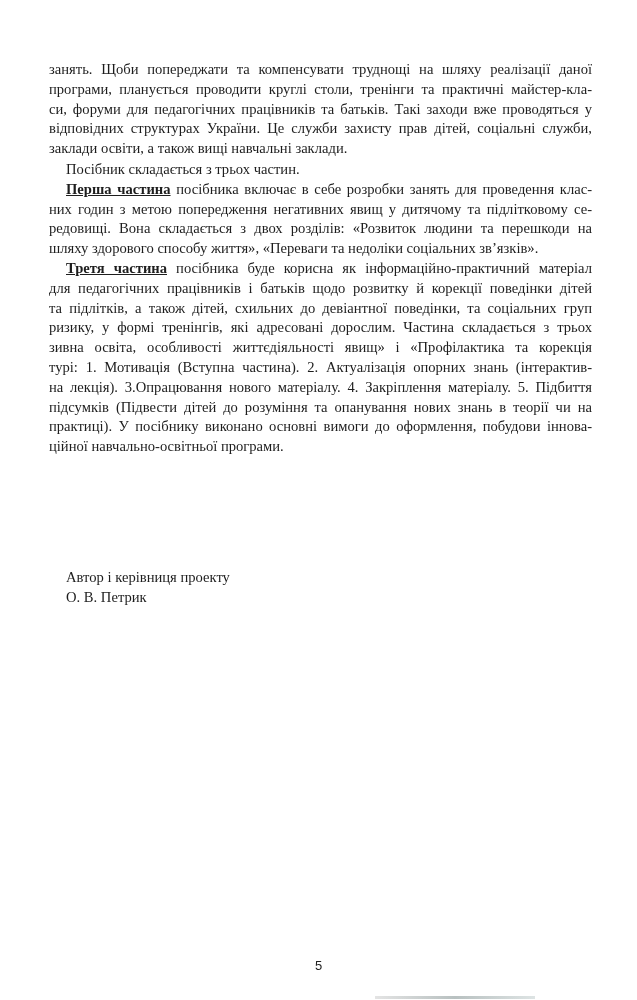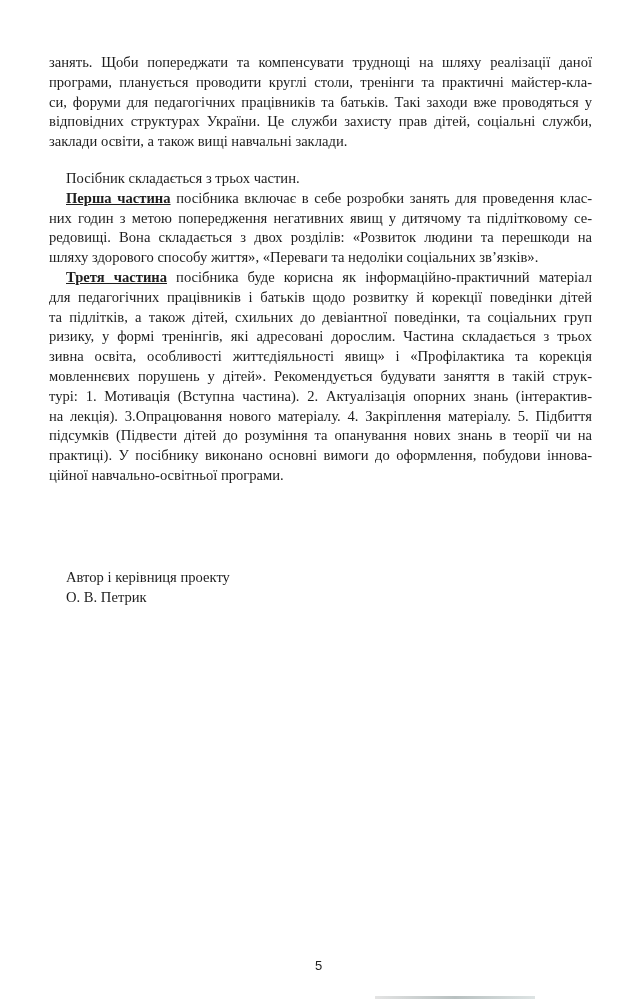--- a/index.html
+++ b/index.html
@@ -14,22 +14,22 @@
       font-size: 14.6px; color: #1d1d1d;
     }
     .line {
       display: block; height: 19.8px; line-height: 19.8px;
       white-space: nowrap;
       text-align: justify; text-align-last: justify;
     }
     .line.last { text-align-last: left; }
     .line.indent { padding-left: 17px; }
     .b { font-weight: bold; text-decoration: underline; }
-    #intro { top: 53px; }
-    #parts { top: 169px; }
+    #intro { top: 60px; }
+    #parts { top: 160px; }
     #signature { top: 568px; }
     .page-number {
       position: absolute; left: 0; width: 637px; top: 958px;
       text-align: center;
       font-family: "Liberation Sans", "DejaVu Sans", sans-serif;
       font-size: 13px; color: #222;
     }
     .scan-edge {
       position: absolute; left: 375px; top: 996px; width: 160px; height: 3px;
       background: linear-gradient(90deg, #d8d8d8, #9aa6a6, #cfd8d8);
@@ -59,21 +59,20 @@
       <span class="line last">шляху здорового способу життя», «Переваги та недоліки соціальних зв’язків».</span>
     </div>
 
 
     <div>
       <span class="line indent"><span class="b">Третя частина</span><span> посібника буде корисна як інформаційно-практичний матеріал</span></span>
       <span class="line">для педагогічних працівників і батьків щодо розвитку й корекції поведінки дітей</span>
       <span class="line">та підлітків, а також дітей, схильних до девіантної поведінки, та соціальних груп</span>
       <span class="line">ризику, у формі тренінгів, які адресовані дорослим. Частина складається з трьох</span>
       <span class="line">зивна освіта, особливості життєдіяльності явищ» і «Профілактика та корекція</span>
-      <span class="line">мовленнєвих порушень у дітей». Рекомендується будувати заняття в такій струк-</span>
       <span class="line">турі: 1. Мотивація (Вступна частина). 2. Актуалізація опорних знань (інтерактив-</span>
       <span class="line">на лекція). 3.Опрацювання нового матеріалу. 4. Закріплення матеріалу. 5. Підбиття</span>
       <span class="line">підсумків (Підвести дітей до розуміння та опанування нових знань в теорії чи на</span>
       <span class="line">практиці). У посібнику виконано основні вимоги до оформлення, побудови іннова-</span>
       <span class="line last">ційної навчально-освітньої програми.</span>
     </div>
   </div>
 
   <div class="text-block" id="signature">
     <span class="line last indent">Автор і керівниця проекту</span>

